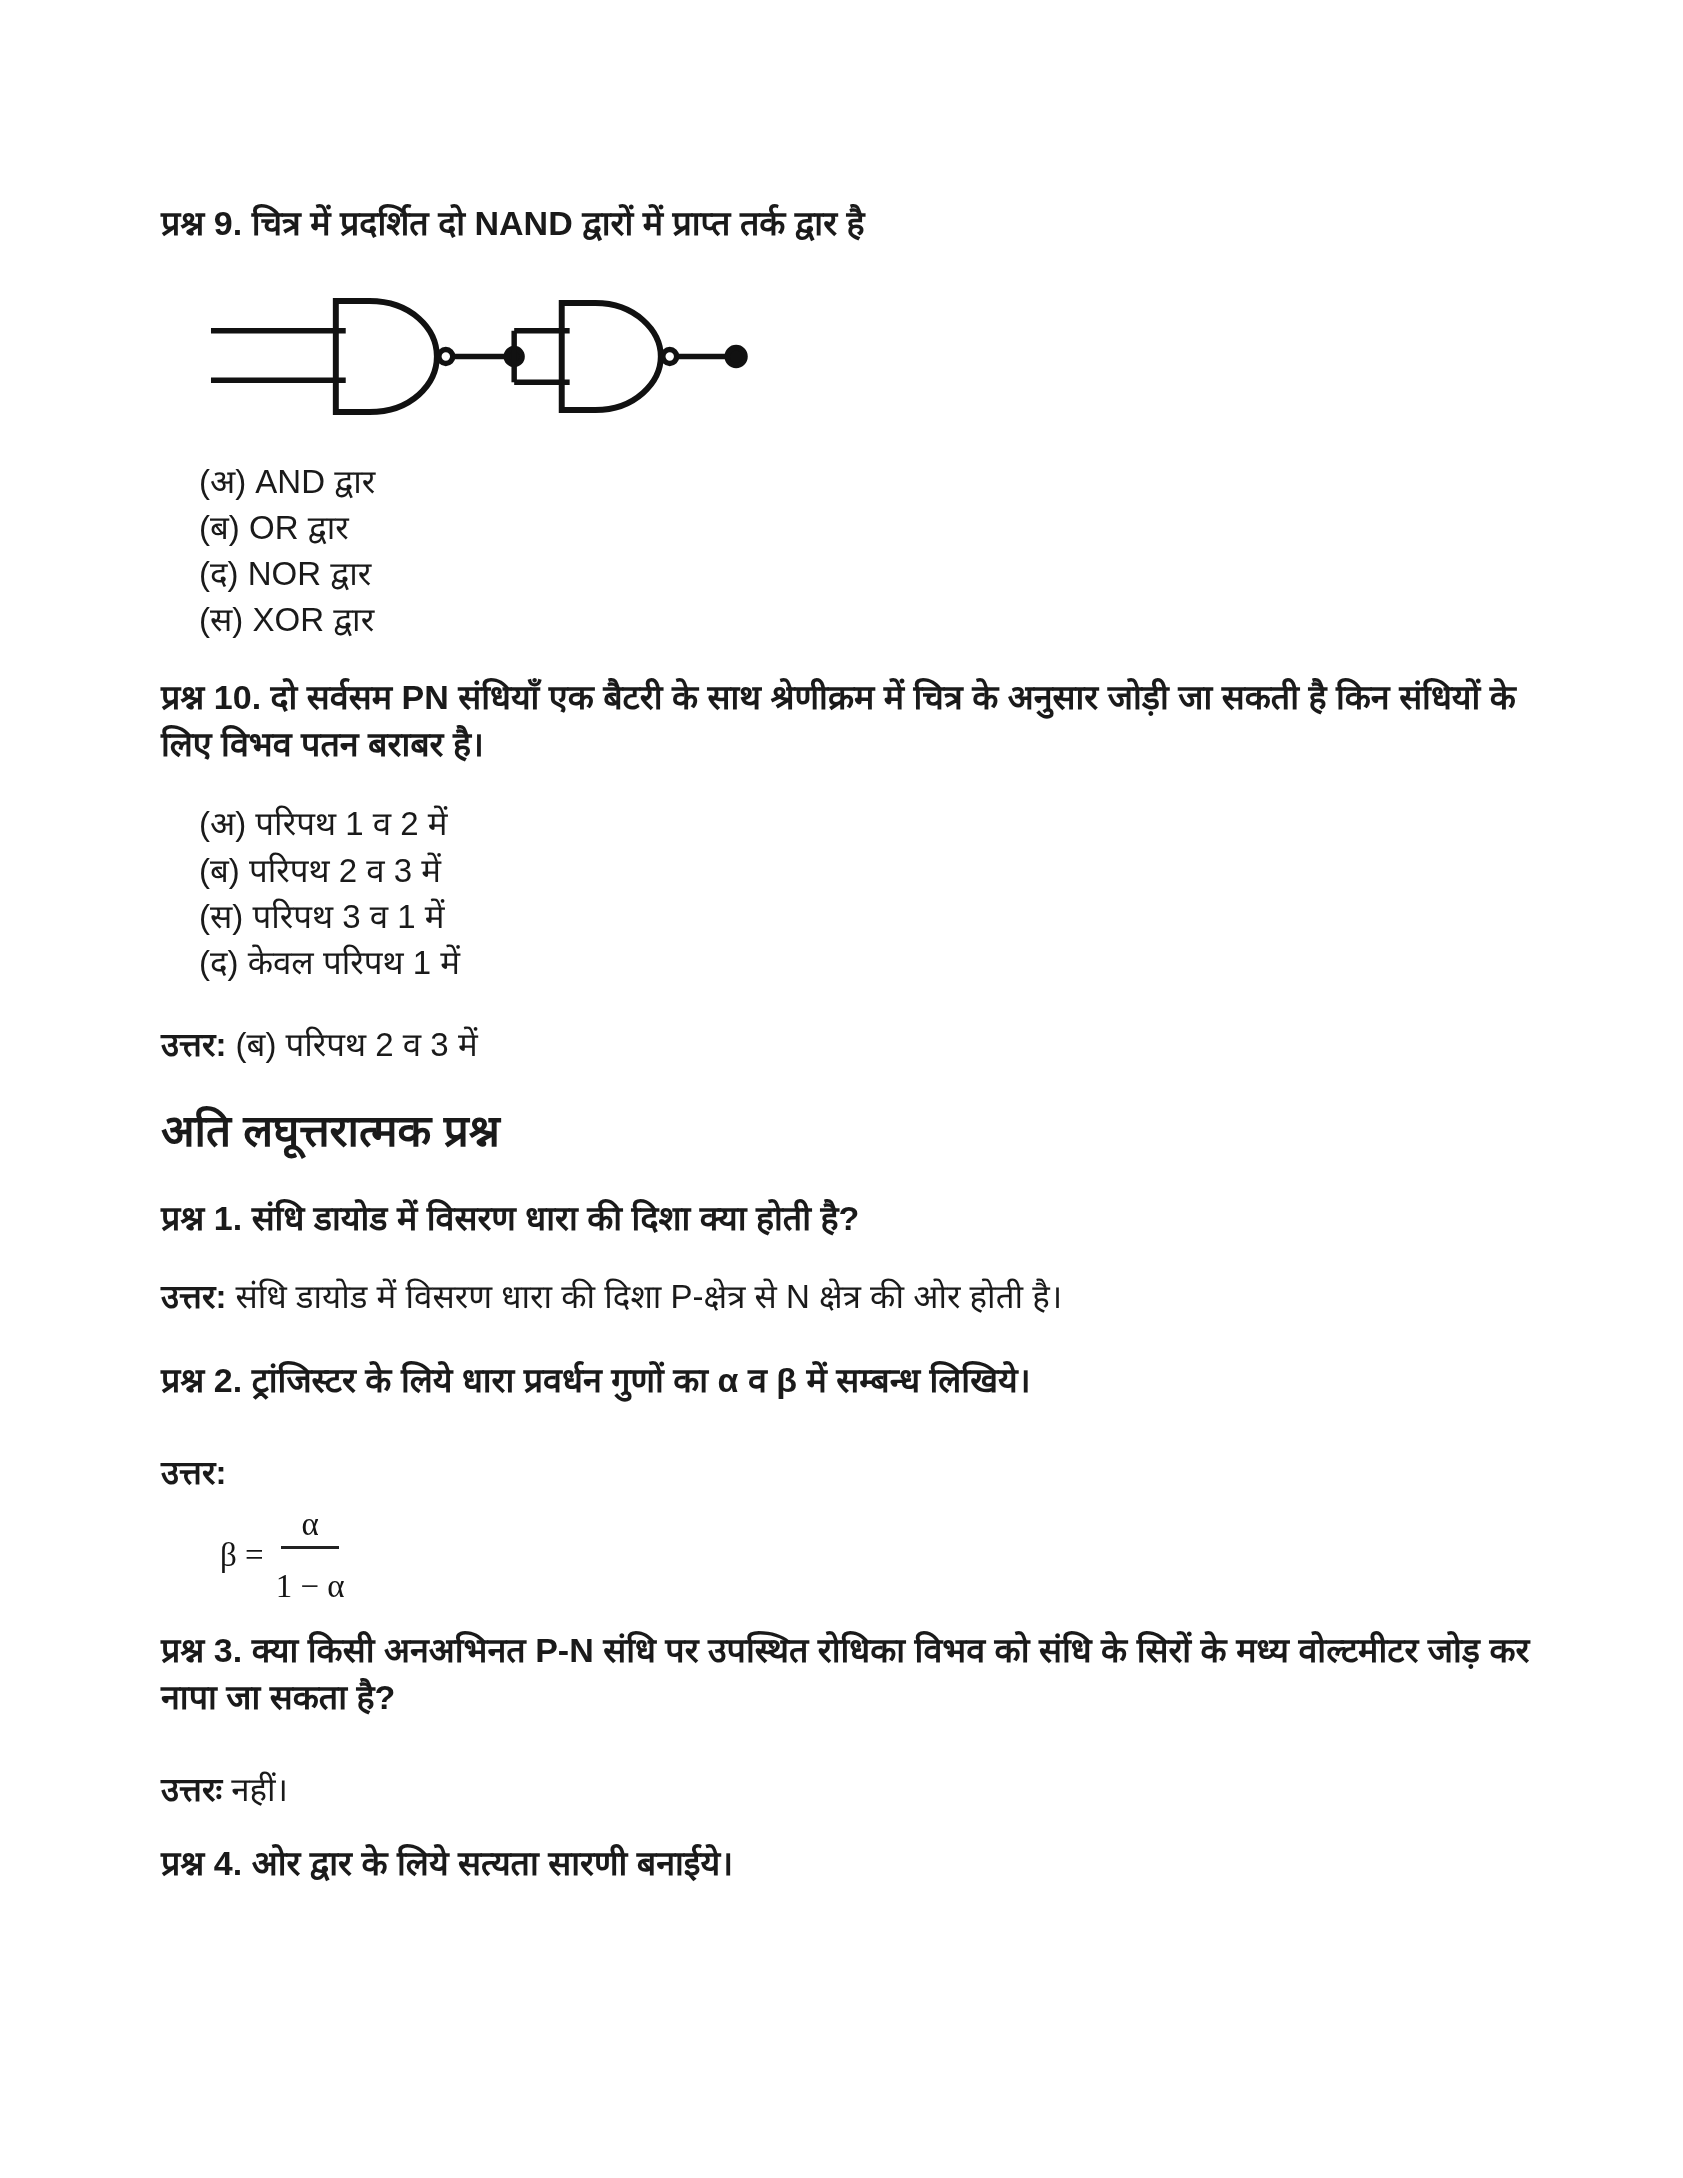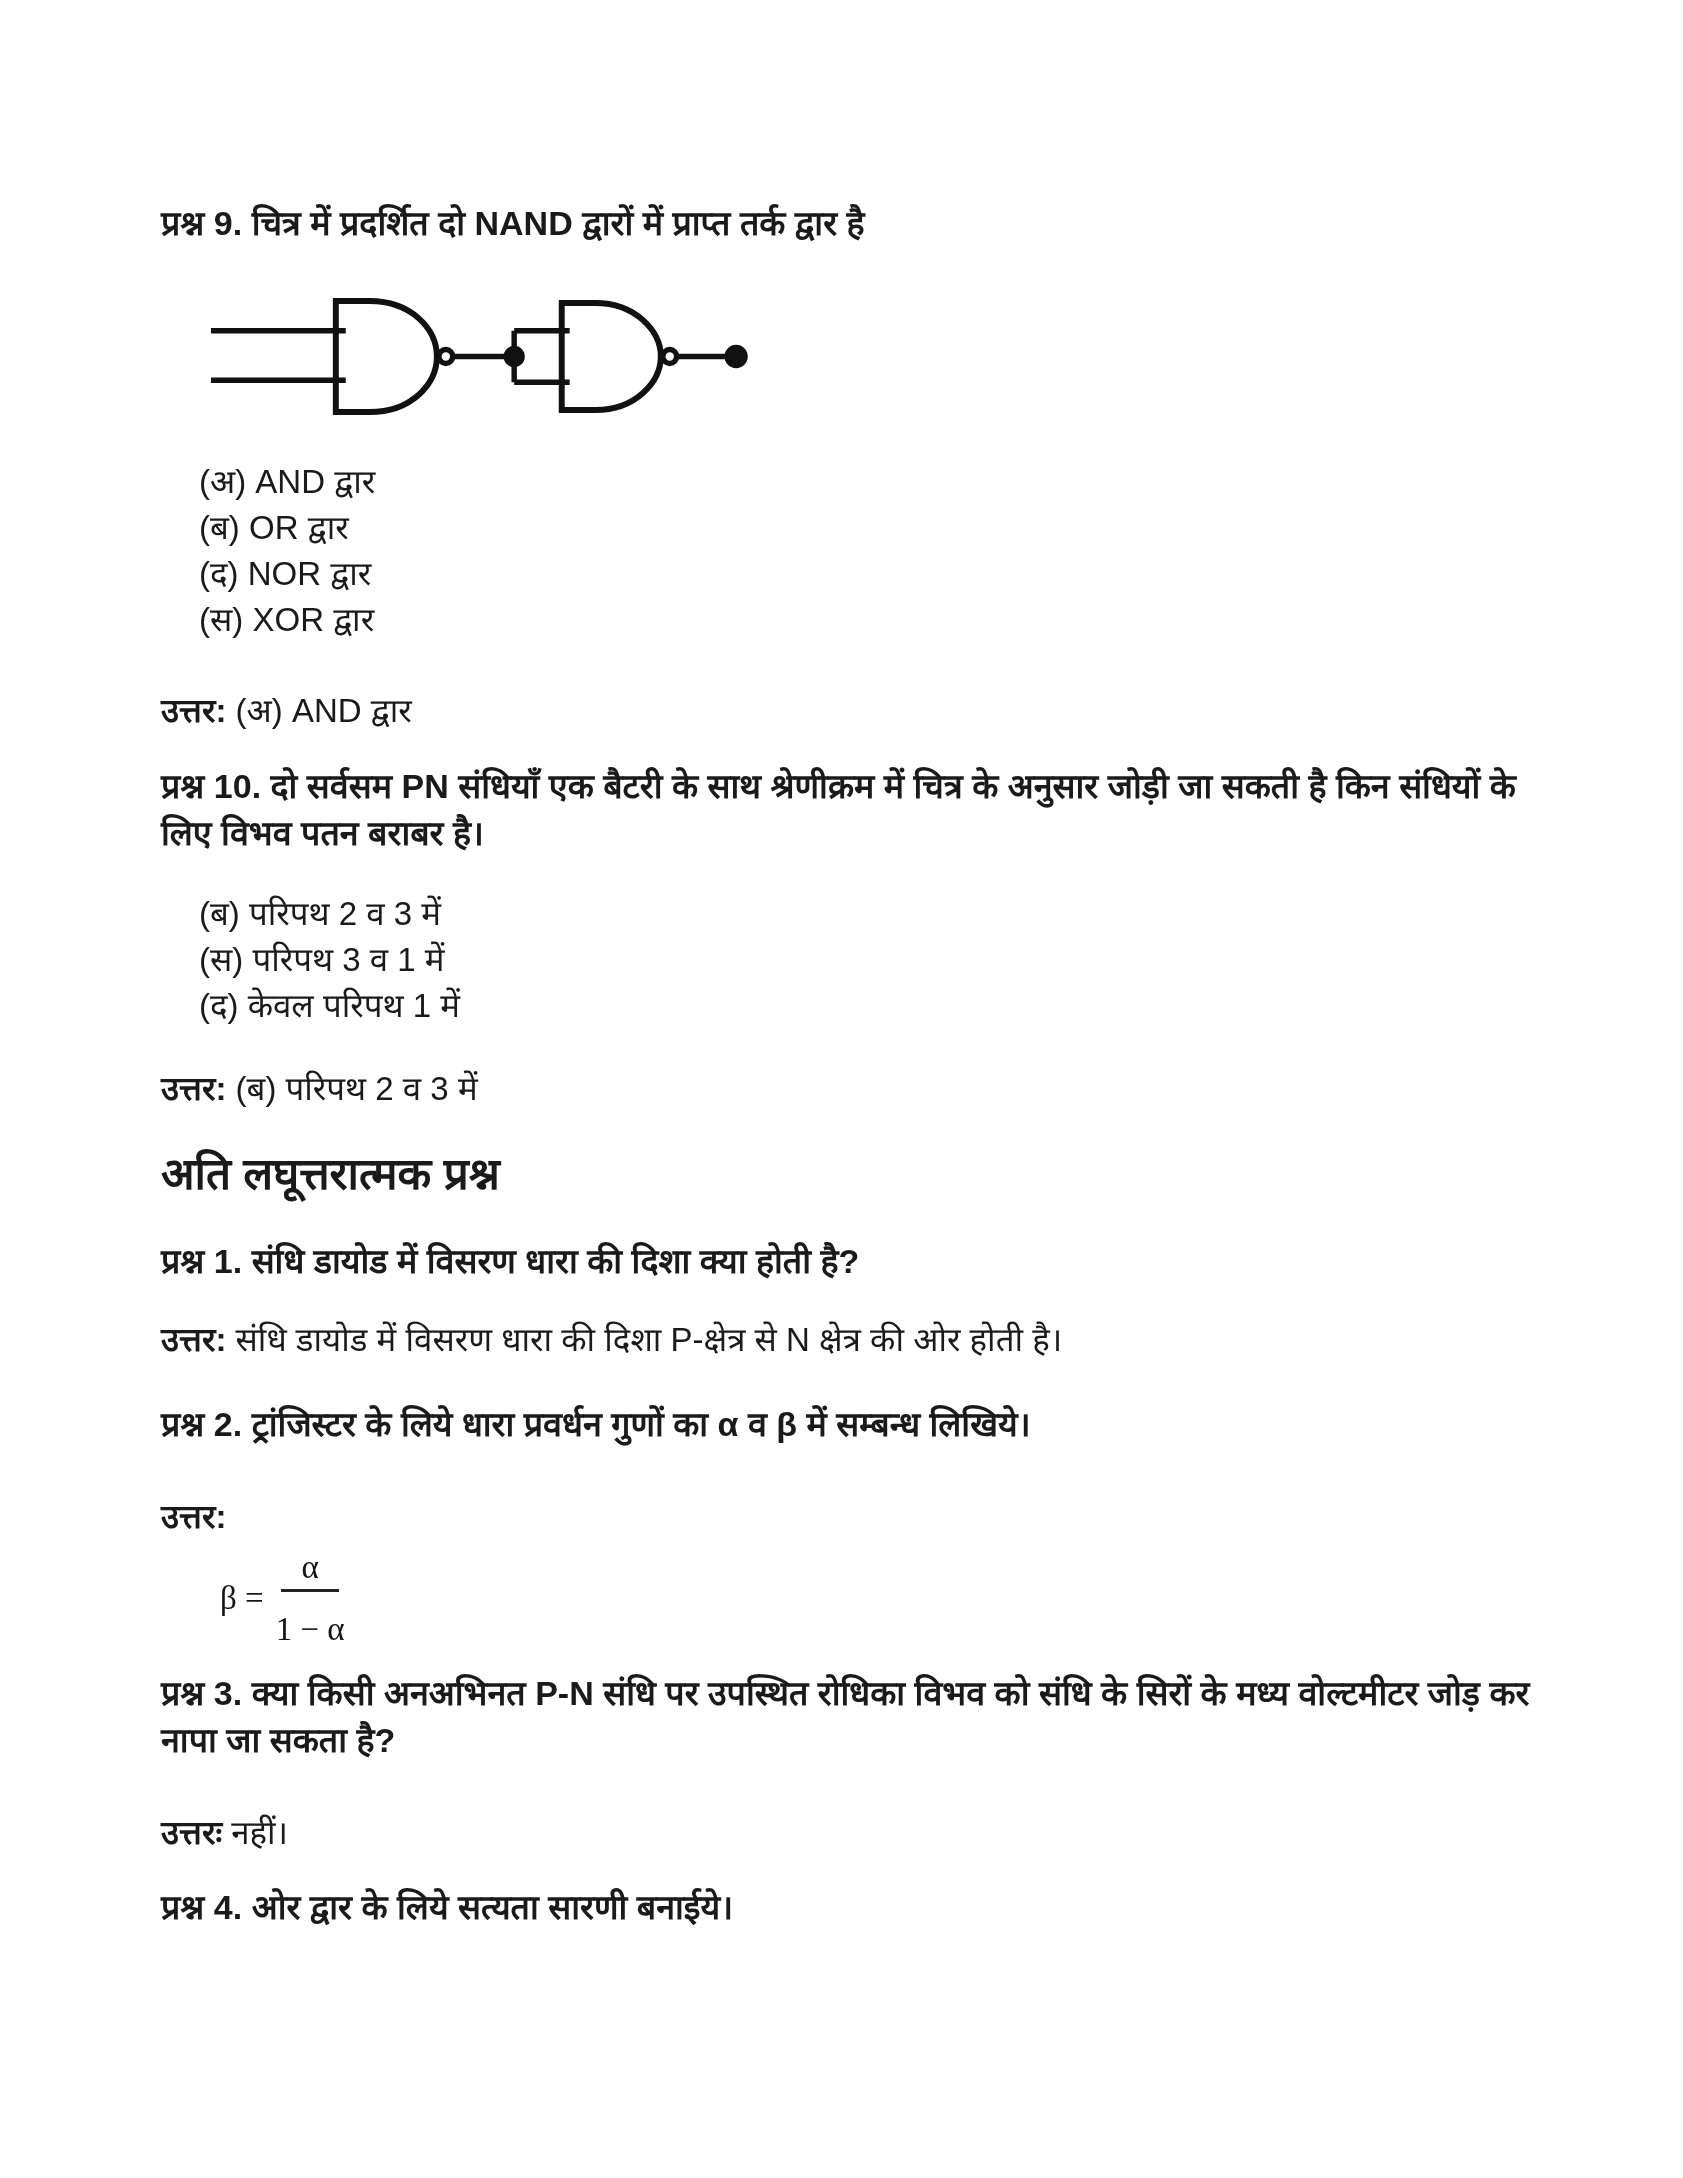--- a/index.html
+++ b/index.html
@@ -116,25 +116,25 @@
       </svg>
     </div>
 
     <ul class="options" id="q9-options">
       <li>(अ) AND द्वार</li>
       <li>(ब) OR द्वार</li>
       <li>(द) NOR द्वार</li>
       <li>(स) XOR द्वार</li>
     </ul>
 
-    <p class="answer" id="q9-answer"><span class="label">उत्तर:</span> <span>(अ) AND द्वार</span></p>
 
     <p class="q" id="q10-heading">प्रश्न 10. दो सर्वसम PN संधियाँ एक बैटरी के साथ श्रेणीक्रम में चित्र के अनुसार जोड़ी जा सकती है किन संधियों के लिए विभव पतन बराबर है।</p>
 
     <ul class="options" id="q10-options">
+      <li>(अ) परिपथ 1 व 2 में</li>
       <li>(ब) परिपथ 2 व 3 में</li>
       <li>(स) परिपथ 3 व 1 में</li>
       <li>(द) केवल परिपथ 1 में</li>
     </ul>
 
     <p class="answer" id="q10-answer"><span class="label">उत्तर:</span> <span>(ब) परिपथ 2 व 3 में</span></p>
 
     <p class="section-heading">अति लघूत्तरात्मक प्रश्न</p>
 
     <p class="q" id="q1-heading">प्रश्न 1. संधि डायोड में विसरण धारा की दिशा क्या होती है?</p>

